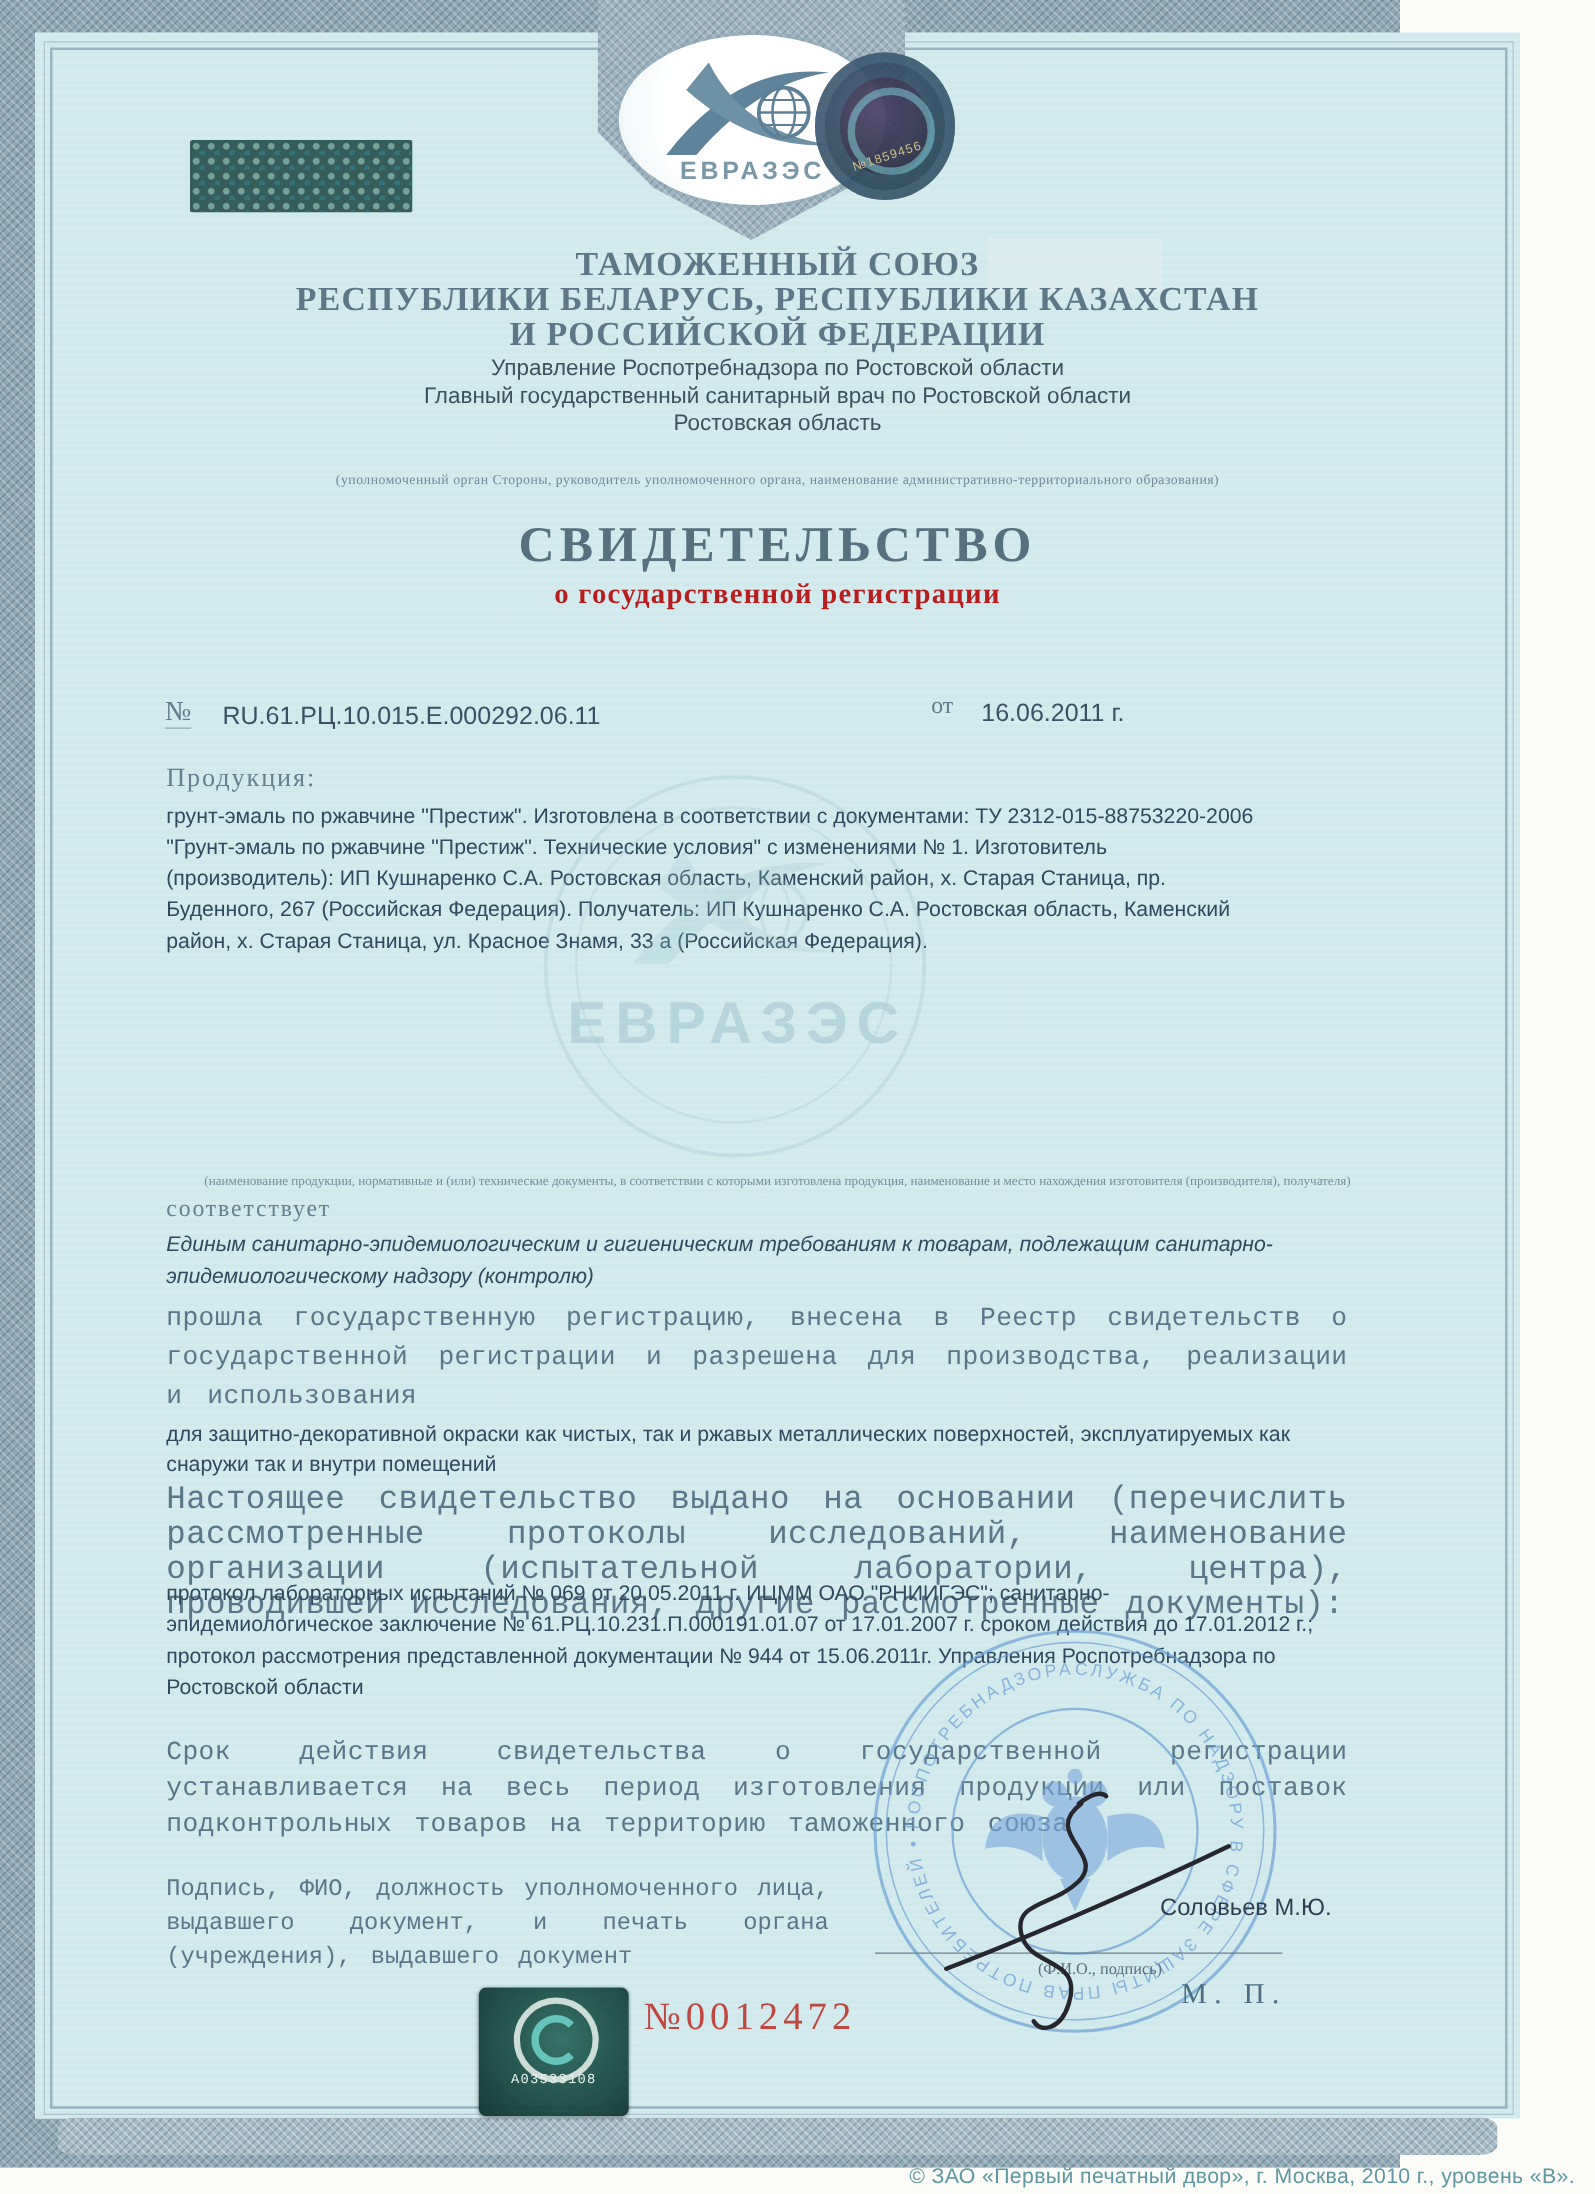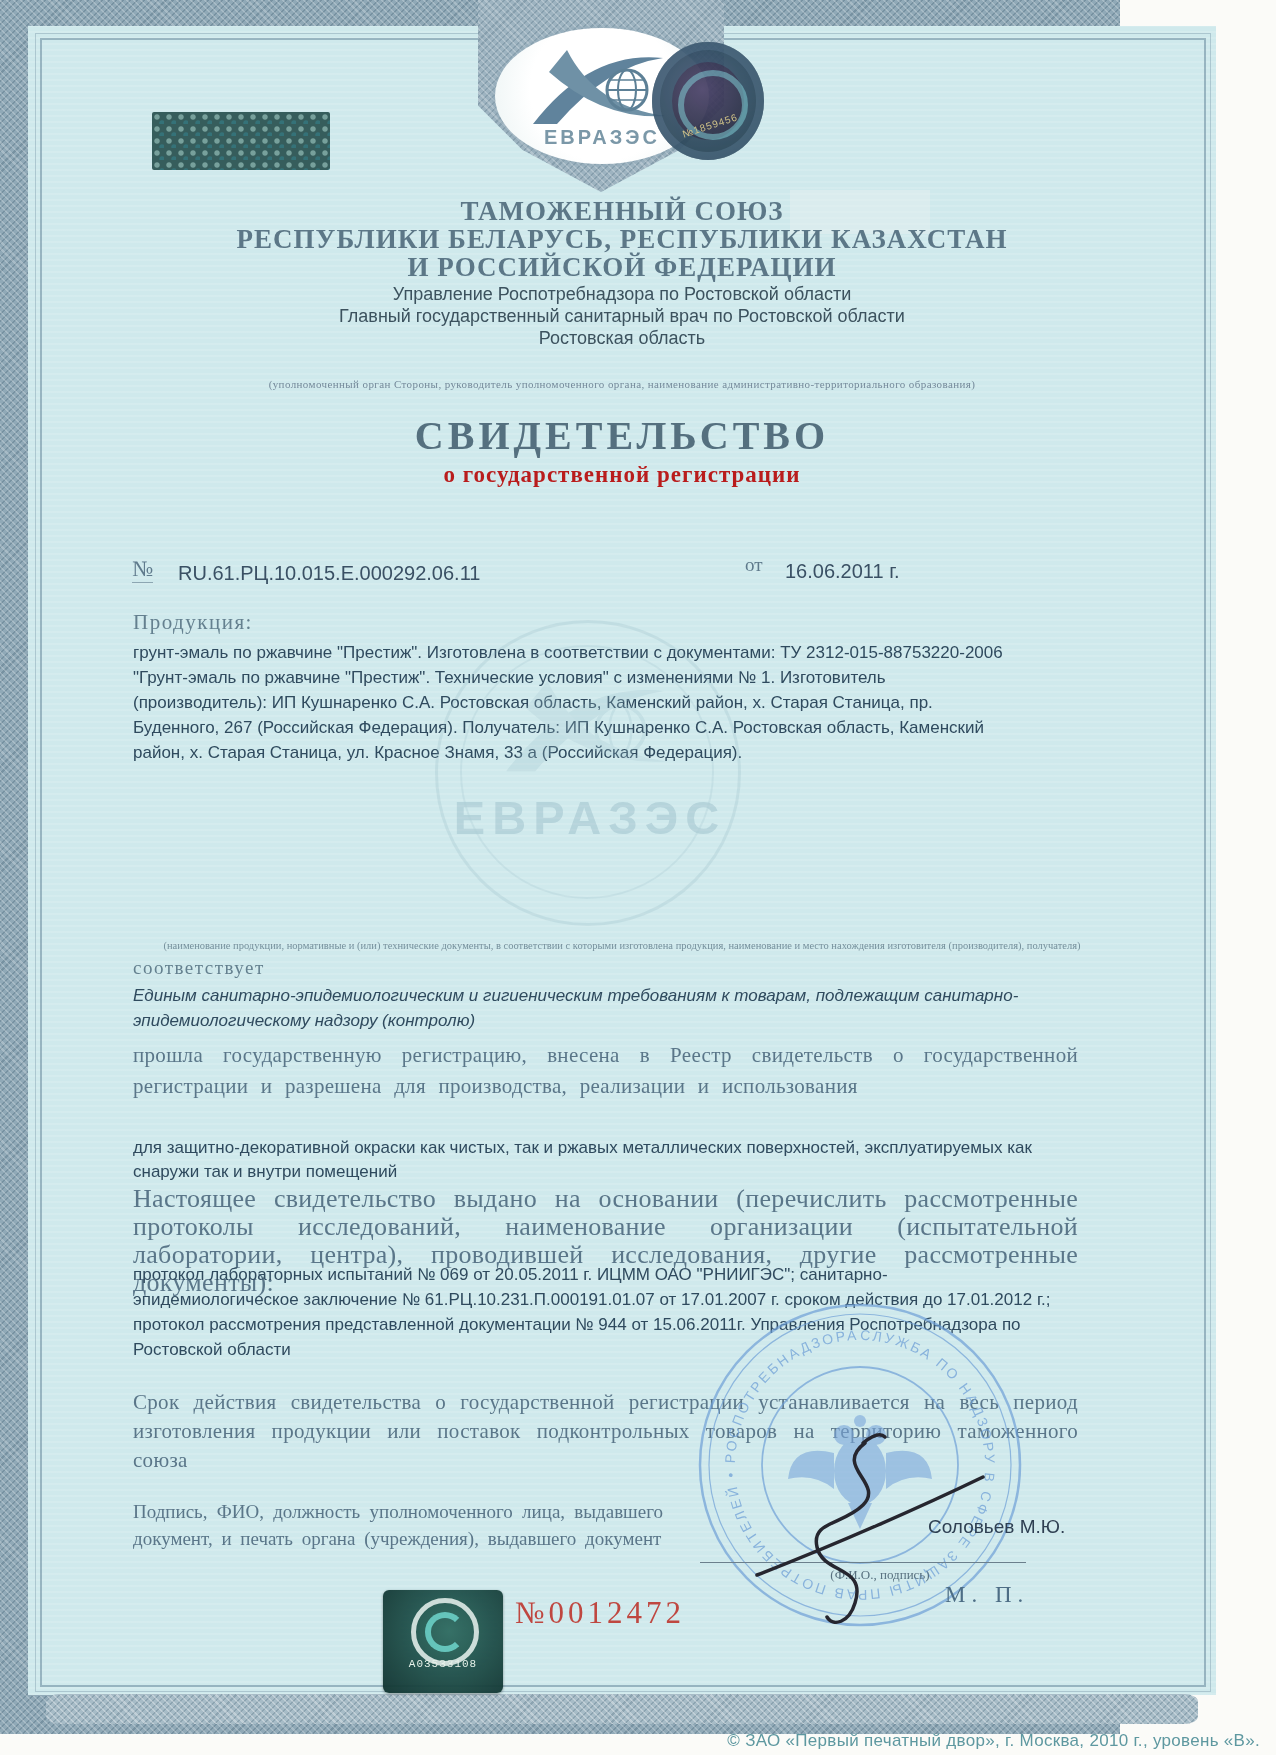--- a/index.html
+++ b/index.html
@@ -60,21 +60,21 @@
     font-family:"Liberation Serif",serif;font-weight:bold;color:#5c7787;}
   .h-main{font-size:27px;letter-spacing:1px;}
   .h-auth{font-family:"Liberation Sans",sans-serif;font-weight:normal;color:#3c525e;font-size:18px;}
   .caption{position:absolute;left:120px;width:1004px;text-align:center;
     font-family:"Liberation Serif",serif;font-size:11px;color:#74899a;letter-spacing:.4px;}
   .title-main{position:absolute;left:120px;top:412px;width:1004px;text-align:center;
     font-family:"Liberation Serif",serif;font-weight:bold;font-size:40px;letter-spacing:4px;color:#55707f;}
   .title-sub{position:absolute;left:120px;top:462px;width:1004px;text-align:center;
     font-family:"Liberation Serif",serif;font-weight:bold;font-size:23px;letter-spacing:1px;color:#b91c1c;}
 
-  .tserif{font-family:Liberation Serif, serif;color:#5a7689;}
+  .tserif{font-family:Liberation Mono, monospace;color:#5a7689;}
   .tsans{font-family:"Liberation Sans",sans-serif;color:#2f4a5e;}
   .just{text-align:justify;text-align-last:left;}
 
   .no-label{position:absolute;left:132px;top:556px;font-family:"Liberation Serif",serif;
     font-size:22px;color:#5f7a8c;border-bottom:1px solid rgba(95,122,140,.6);}
   .no-value{position:absolute;left:178px;top:562px;font-size:20px;color:#3a5064;
     font-family:"Liberation Sans",sans-serif;}
   .from-label{position:absolute;left:745px;top:554px;font-family:"Liberation Serif",serif;
     font-size:19px;color:#5f7a8c;}
   .date-value{position:absolute;left:785px;top:560px;font-size:20px;color:#3a5064;

